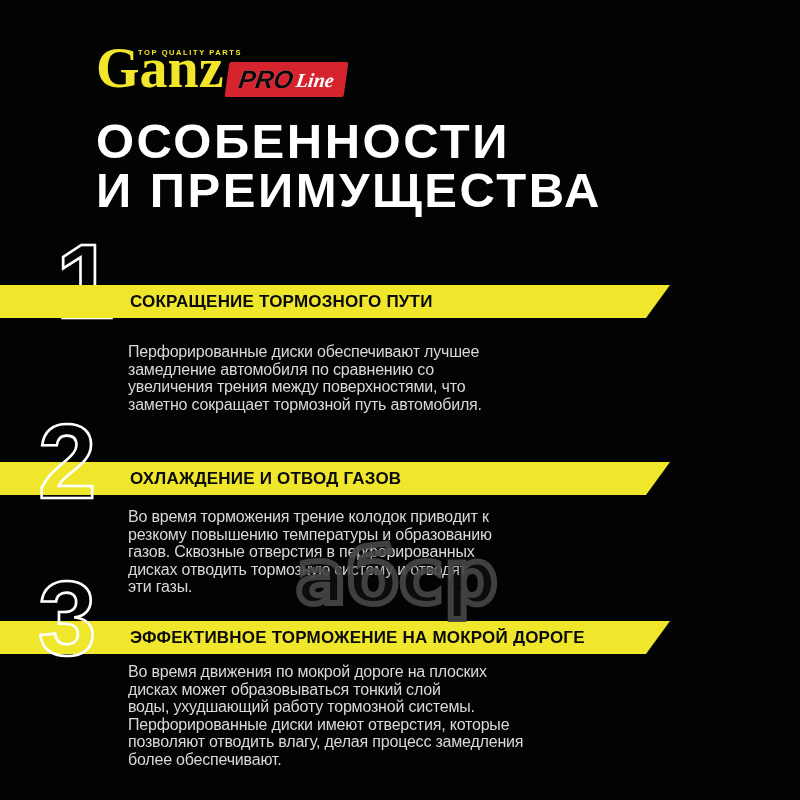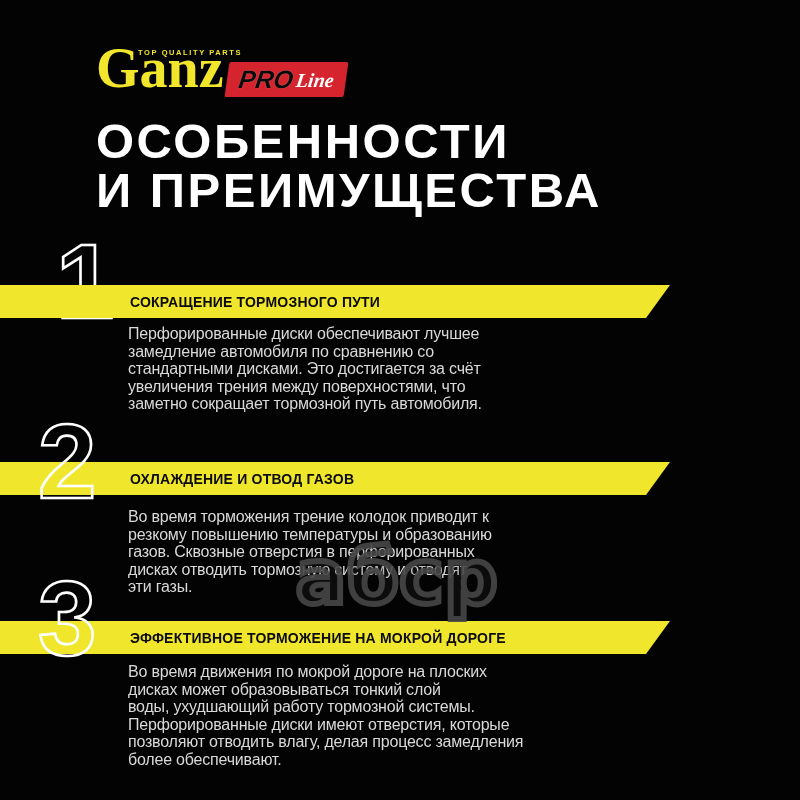--- a/index.html
+++ b/index.html
@@ -36,41 +36,41 @@
     position:absolute;left:96px;top:117px;color:#ffffff;font-weight:bold;
     font-size:49px;line-height:49px;letter-spacing:2.5px;white-space:nowrap;
   }
   
   .band{
     position:absolute;left:0;width:690px;height:33px;background:#F0E62B;
     clip-path:polygon(0 0,670px 0,646px 100%,0 100%);
     display:flex;align-items:center;z-index:2;
   }
   .band span{
-    padding-left:130px;color:#0b0b0b;font-weight:bold;font-size:14px;
+    padding-left:130px;color:#0b0b0b;font-weight:bold;font-size:17px;
     letter-spacing:.2px;white-space:nowrap;
   }
   .band1{top:285px;}
   .band2{top:462px;align-items:center;}
   .band3{top:621px;align-items:center;}
   
   .num{position:absolute;width:170px;height:135px;}
   .num text{
     font-family:"Liberation Sans",sans-serif;font-weight:bold;font-size:105px;
     fill:none;stroke:#ffffff;stroke-width:2.6px;letter-spacing:-2px;
   }
   .num1{left:48px;top:206px;z-index:1;}
   .num2{left:30px;top:386px;z-index:3;}
   .num3{left:30px;top:543px;z-index:3;}
   
   .bodytext{
     position:absolute;left:128px;color:#D9D9D9;font-size:16px;line-height:17.5px;
     letter-spacing:-0.2px;white-space:nowrap;z-index:2;
   }
-  .body1{top:325px;}
+  .body1{top:343px;}
   .body2{top:508px;}
   .body3{top:663px;}
   
   .watermark{position:absolute;left:292px;top:533px;z-index:5;opacity:.9;}
   .watermark text{
     font-family:"DejaVu Sans",sans-serif;font-weight:bold;font-size:74px;
     fill:rgba(55,55,55,0.20);stroke:#474747;stroke-width:6px;letter-spacing:1px;
   }
 </style>
 </head>
@@ -94,21 +94,20 @@
 
   <svg class="num num1" viewBox="0 0 170 135">
     <text x="8" y="112">1</text>
   </svg>
   <div class="band band1">
     <span>СОКРАЩЕНИЕ ТОРМОЗНОГО ПУТИ</span>
   </div>
   <div class="bodytext body1">
       <div>Перфорированные диски обеспечивают лучшее</div>
       <div>замедление автомобиля по сравнению со</div>
-      <div>стандартными дисками. Это достигается за счёт</div>
       <div>увеличения трения между поверхностями, что</div>
       <div>заметно сокращает тормозной путь автомобиля.</div>
     </div>
 
   <svg class="num num2" viewBox="0 0 170 135">
     <text x="8" y="112">2</text>
   </svg>
   <div class="band band2">
     <span>ОХЛАЖДЕНИЕ И ОТВОД ГАЗОВ</span>
   </div>

